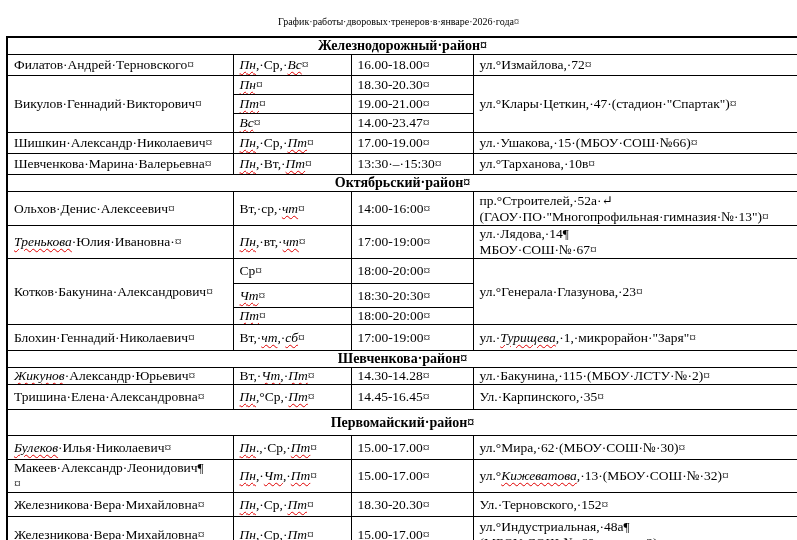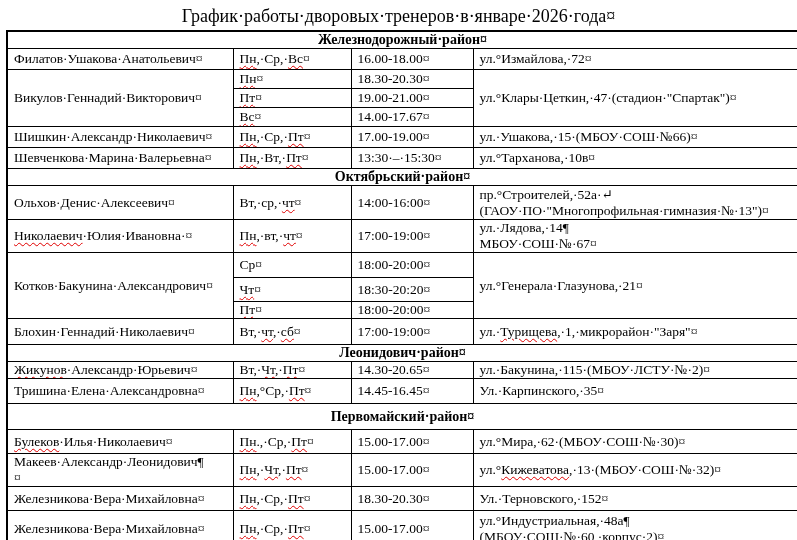--- a/index.html
+++ b/index.html
@@ -2,22 +2,22 @@
 <html><head>
 <meta charset="utf-8">
 <style>
   html,body{margin:0;padding:0;}
   body{
     width:797px;height:540px;overflow:hidden;
     background:#ffffff;color:#000000;
     font-family:"Liberation Serif","DejaVu Serif",serif;
   }
   .title{
-    text-align:center;font-size:18px;line-height:22px;
-    padding-top:5px;height:25px;
+    text-align:center;font-size:10px;line-height:22px;
+    padding-top:11px;height:25px;
   }
   table.sched{
     border-collapse:collapse;table-layout:fixed;
     margin-left:6px;width:791px;
     border:2px solid #000;
   }
   td{
     border:1px solid #000;
     font-size:13.5px;line-height:16px;
     padding:0 4px 0 6px;
@@ -28,58 +28,59 @@
   td.sec{
     font-weight:bold;text-align:center;font-size:14px;
     padding:0;
   }
   .sq{
     text-decoration-line:underline;
     text-decoration-style:wavy;
     text-decoration-color:#e00000;
     text-decoration-thickness:1px;
     text-underline-offset:2px;
+    font-style:italic;
   }
 </style>
 </head>
 <body>
 
 <div class="title">График·работы·дворовых·тренеров·в·январе·2026·года¤</div>
 
 <table class="sched">
   <colgroup>
     <col style="width:226px">
       <col style="width:118px">
       <col style="width:122px">
       <col style="width:325px">
   </colgroup>
 
   <tbody>
       <tr style="height:17px">
     <td class="sec" colspan="4">Железнодорожный·район¤</td>
   </tr>
   <tr style="height:21px">
-    <td>Филатов·Ушакова·Анатольевич¤</td>
+    <td>Филатов·Андрей·Терновского¤</td>
     <td><span class="sq">Пн</span>,·Ср,·<span class="sq">Вс</span>¤</td>
     <td>16.00-18.00¤</td>
     <td>ул.°Измайлова,·72¤</td>
   </tr>
   <tr style="height:19px">
     <td rowspan="3">Викулов·Геннадий·Викторович¤</td>
     <td><span class="sq">Пн</span>¤</td>
     <td>18.30-20.30¤</td>
     <td rowspan="3">ул.°Клары·Цеткин,·47·(стадион·"Спартак")¤</td>
   </tr>
   <tr style="height:19px">
     <td><span class="sq">Пт</span>¤</td>
     <td>19.00-21.00¤</td>
   </tr>
   <tr style="height:19px">
     <td><span class="sq">Вс</span>¤</td>
-    <td>14.00-17.67¤</td>
+    <td>14.00-23.47¤</td>
   </tr>
   <tr style="height:21px">
     <td>Шишкин·Александр·Николаевич¤</td>
     <td><span class="sq">Пн</span>,·Ср,·<span class="sq">Пт</span>¤</td>
     <td>17.00-19.00¤</td>
     <td>ул.·Ушакова,·15·(МБОУ·СОШ·№66)¤</td>
   </tr>
   <tr style="height:21px">
     <td>Шевченкова·Марина·Валерьевна¤</td>
     <td><span class="sq">Пн</span>,·Вт,·<span class="sq">Пт</span>¤</td>
@@ -91,54 +92,54 @@
     <td class="sec" colspan="4">Октябрьский·район¤</td>
   </tr>
   <tr style="height:34px">
     <td>Ольхов·Денис·Алексеевич¤</td>
     <td>Вт,·ср,·<span class="sq">чт</span>¤</td>
     <td>14:00-16:00¤</td>
     <td>пр.°Строителей,·52а·↵
 (ГАОУ·ПО·"Многопрофильная·гимназия·№·13")¤</td>
   </tr>
   <tr style="height:32px">
-    <td><span class="sq">Николаевич</span>·Юлия·Ивановна·¤</td>
+    <td><span class="sq">Тренькова</span>·Юлия·Ивановна·¤</td>
     <td><span class="sq">Пн</span>,·вт,·<span class="sq">чт</span>¤</td>
     <td>17:00-19:00¤</td>
     <td>ул.·Лядова,·14¶
 МБОУ·СОШ·№·67¤</td>
   </tr>
   <tr style="height:25px">
     <td rowspan="3">Котков·Бакунина·Александрович¤</td>
     <td>Ср¤</td>
     <td>18:00-20:00¤</td>
-    <td rowspan="3">ул.°Генерала·Глазунова,·21¤</td>
+    <td rowspan="3">ул.°Генерала·Глазунова,·23¤</td>
   </tr>
   <tr style="height:24px">
     <td><span class="sq">Чт</span>¤</td>
-    <td>18:30-20:20¤</td>
+    <td>18:30-20:30¤</td>
   </tr>
   <tr style="height:17px">
     <td><span class="sq">Пт</span>¤</td>
     <td>18:00-20:00¤</td>
   </tr>
   <tr style="height:26px">
     <td>Блохин·Геннадий·Николаевич¤</td>
     <td>Вт,·<span class="sq">чт</span>,·<span class="sq">сб</span>¤</td>
     <td>17:00-19:00¤</td>
     <td>ул.·<span class="sq">Турищева</span>,·1,·микрорайон·"Заря"¤</td>
   </tr>
 
   <tr style="height:17px">
-    <td class="sec" colspan="4">Леонидович·район¤</td>
+    <td class="sec" colspan="4">Шевченкова·район¤</td>
   </tr>
   <tr style="height:16px">
     <td><span class="sq">Жикунов</span>·Александр·Юрьевич¤</td>
     <td>Вт,·<span class="sq">Чт</span>,·<span class="sq">Пт</span>¤</td>
-    <td>14.30-20.65¤</td>
+    <td>14.30-14.28¤</td>
     <td>ул.·Бакунина,·115·(МБОУ·ЛСТУ·№·2)¤</td>
   </tr>
   <tr style="height:25px">
     <td>Тришина·Елена·Александровна¤</td>
     <td><span class="sq">Пн</span>,°Ср,·<span class="sq">Пт</span>¤</td>
     <td>14.45-16.45¤</td>
     <td>Ул.·Карпинского,·35¤</td>
   </tr>
 
   <tr style="height:26px">

